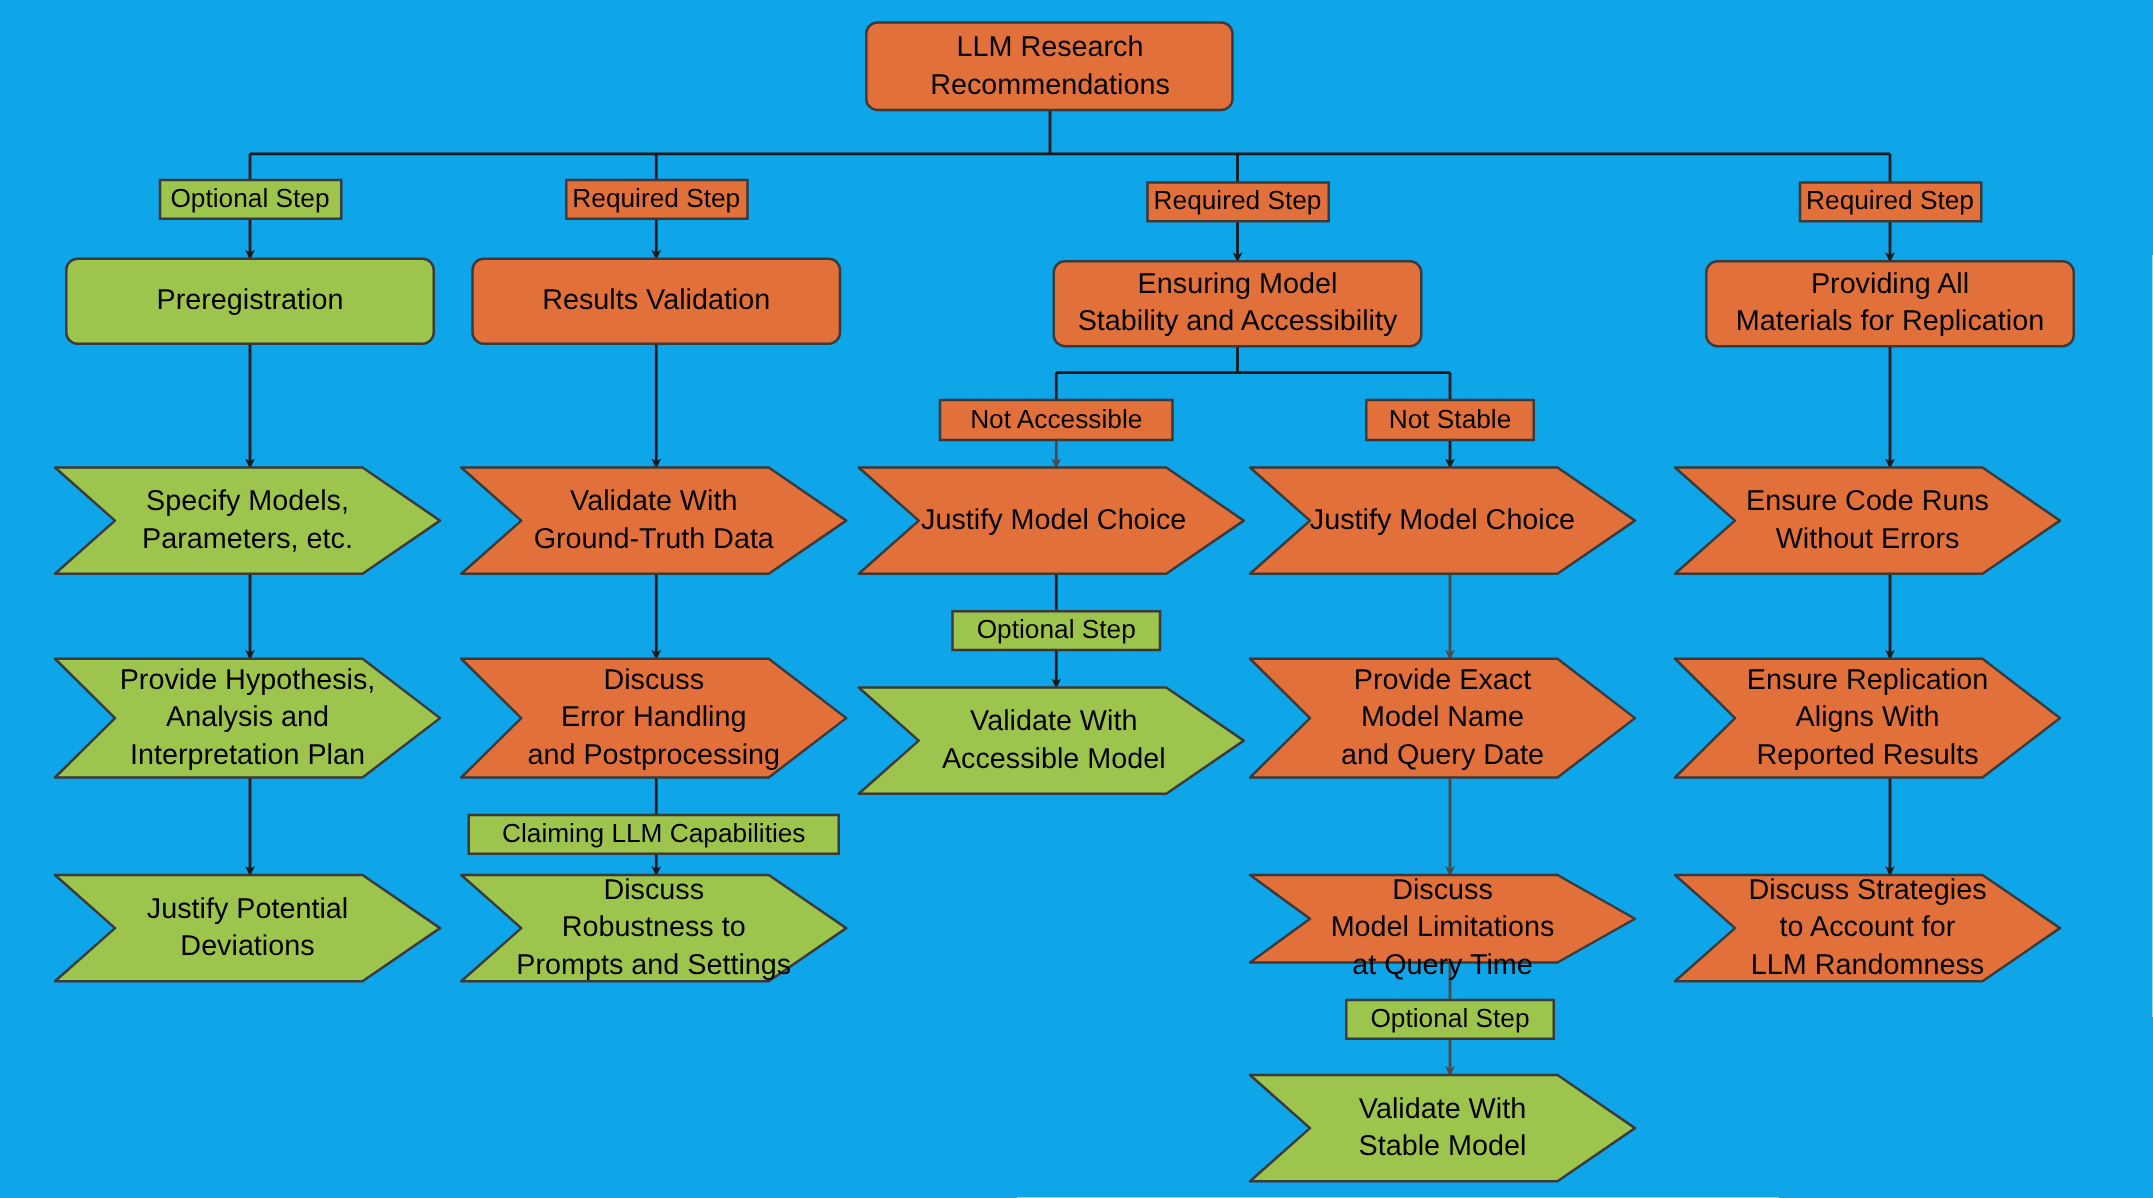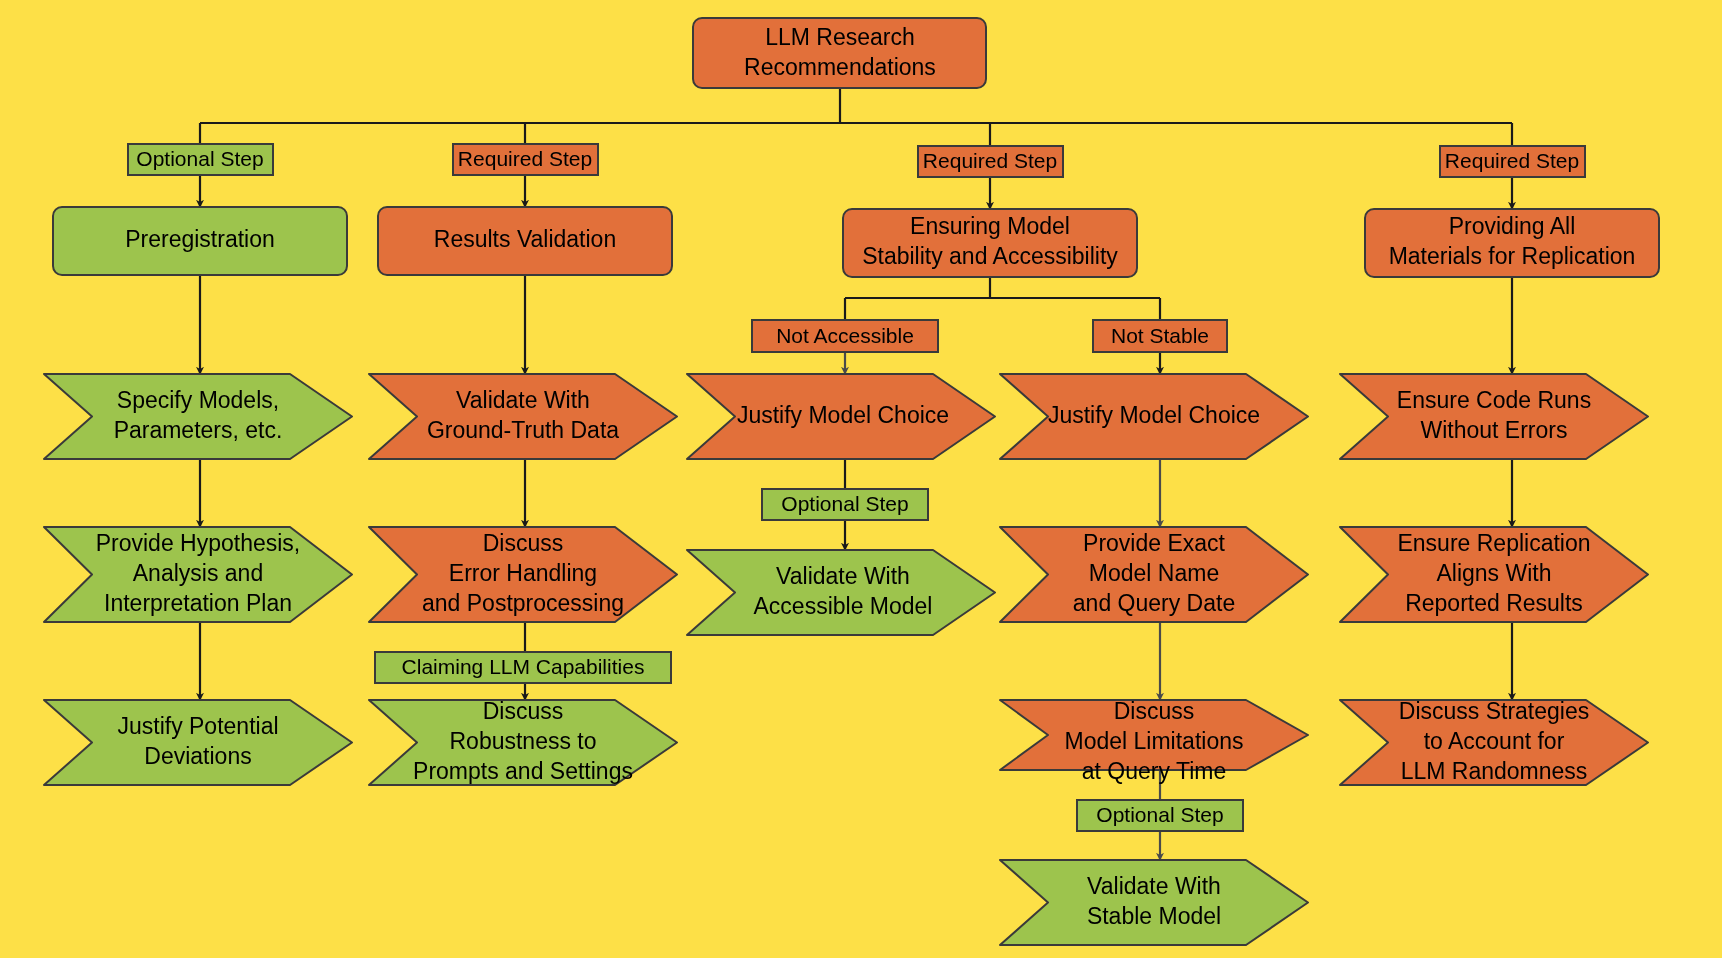--- a/index.html
+++ b/index.html
@@ -4,21 +4,21 @@
 <style>
   html, body {
     margin: 0;
     padding: 0;
     background: #ffffff;
   }
   #canvas-wrap {
     position: relative;
     width: 1722px;
     height: 958px;
-    background: #fde047;
+    background: #0ea5e9;
     overflow: hidden;
   }
   svg#flow {
     display: block;
     width: 1722px;
     height: 958px;
   }
   .node-text {
     font-family: "Liberation Sans", sans-serif;
     font-size: 23px;

